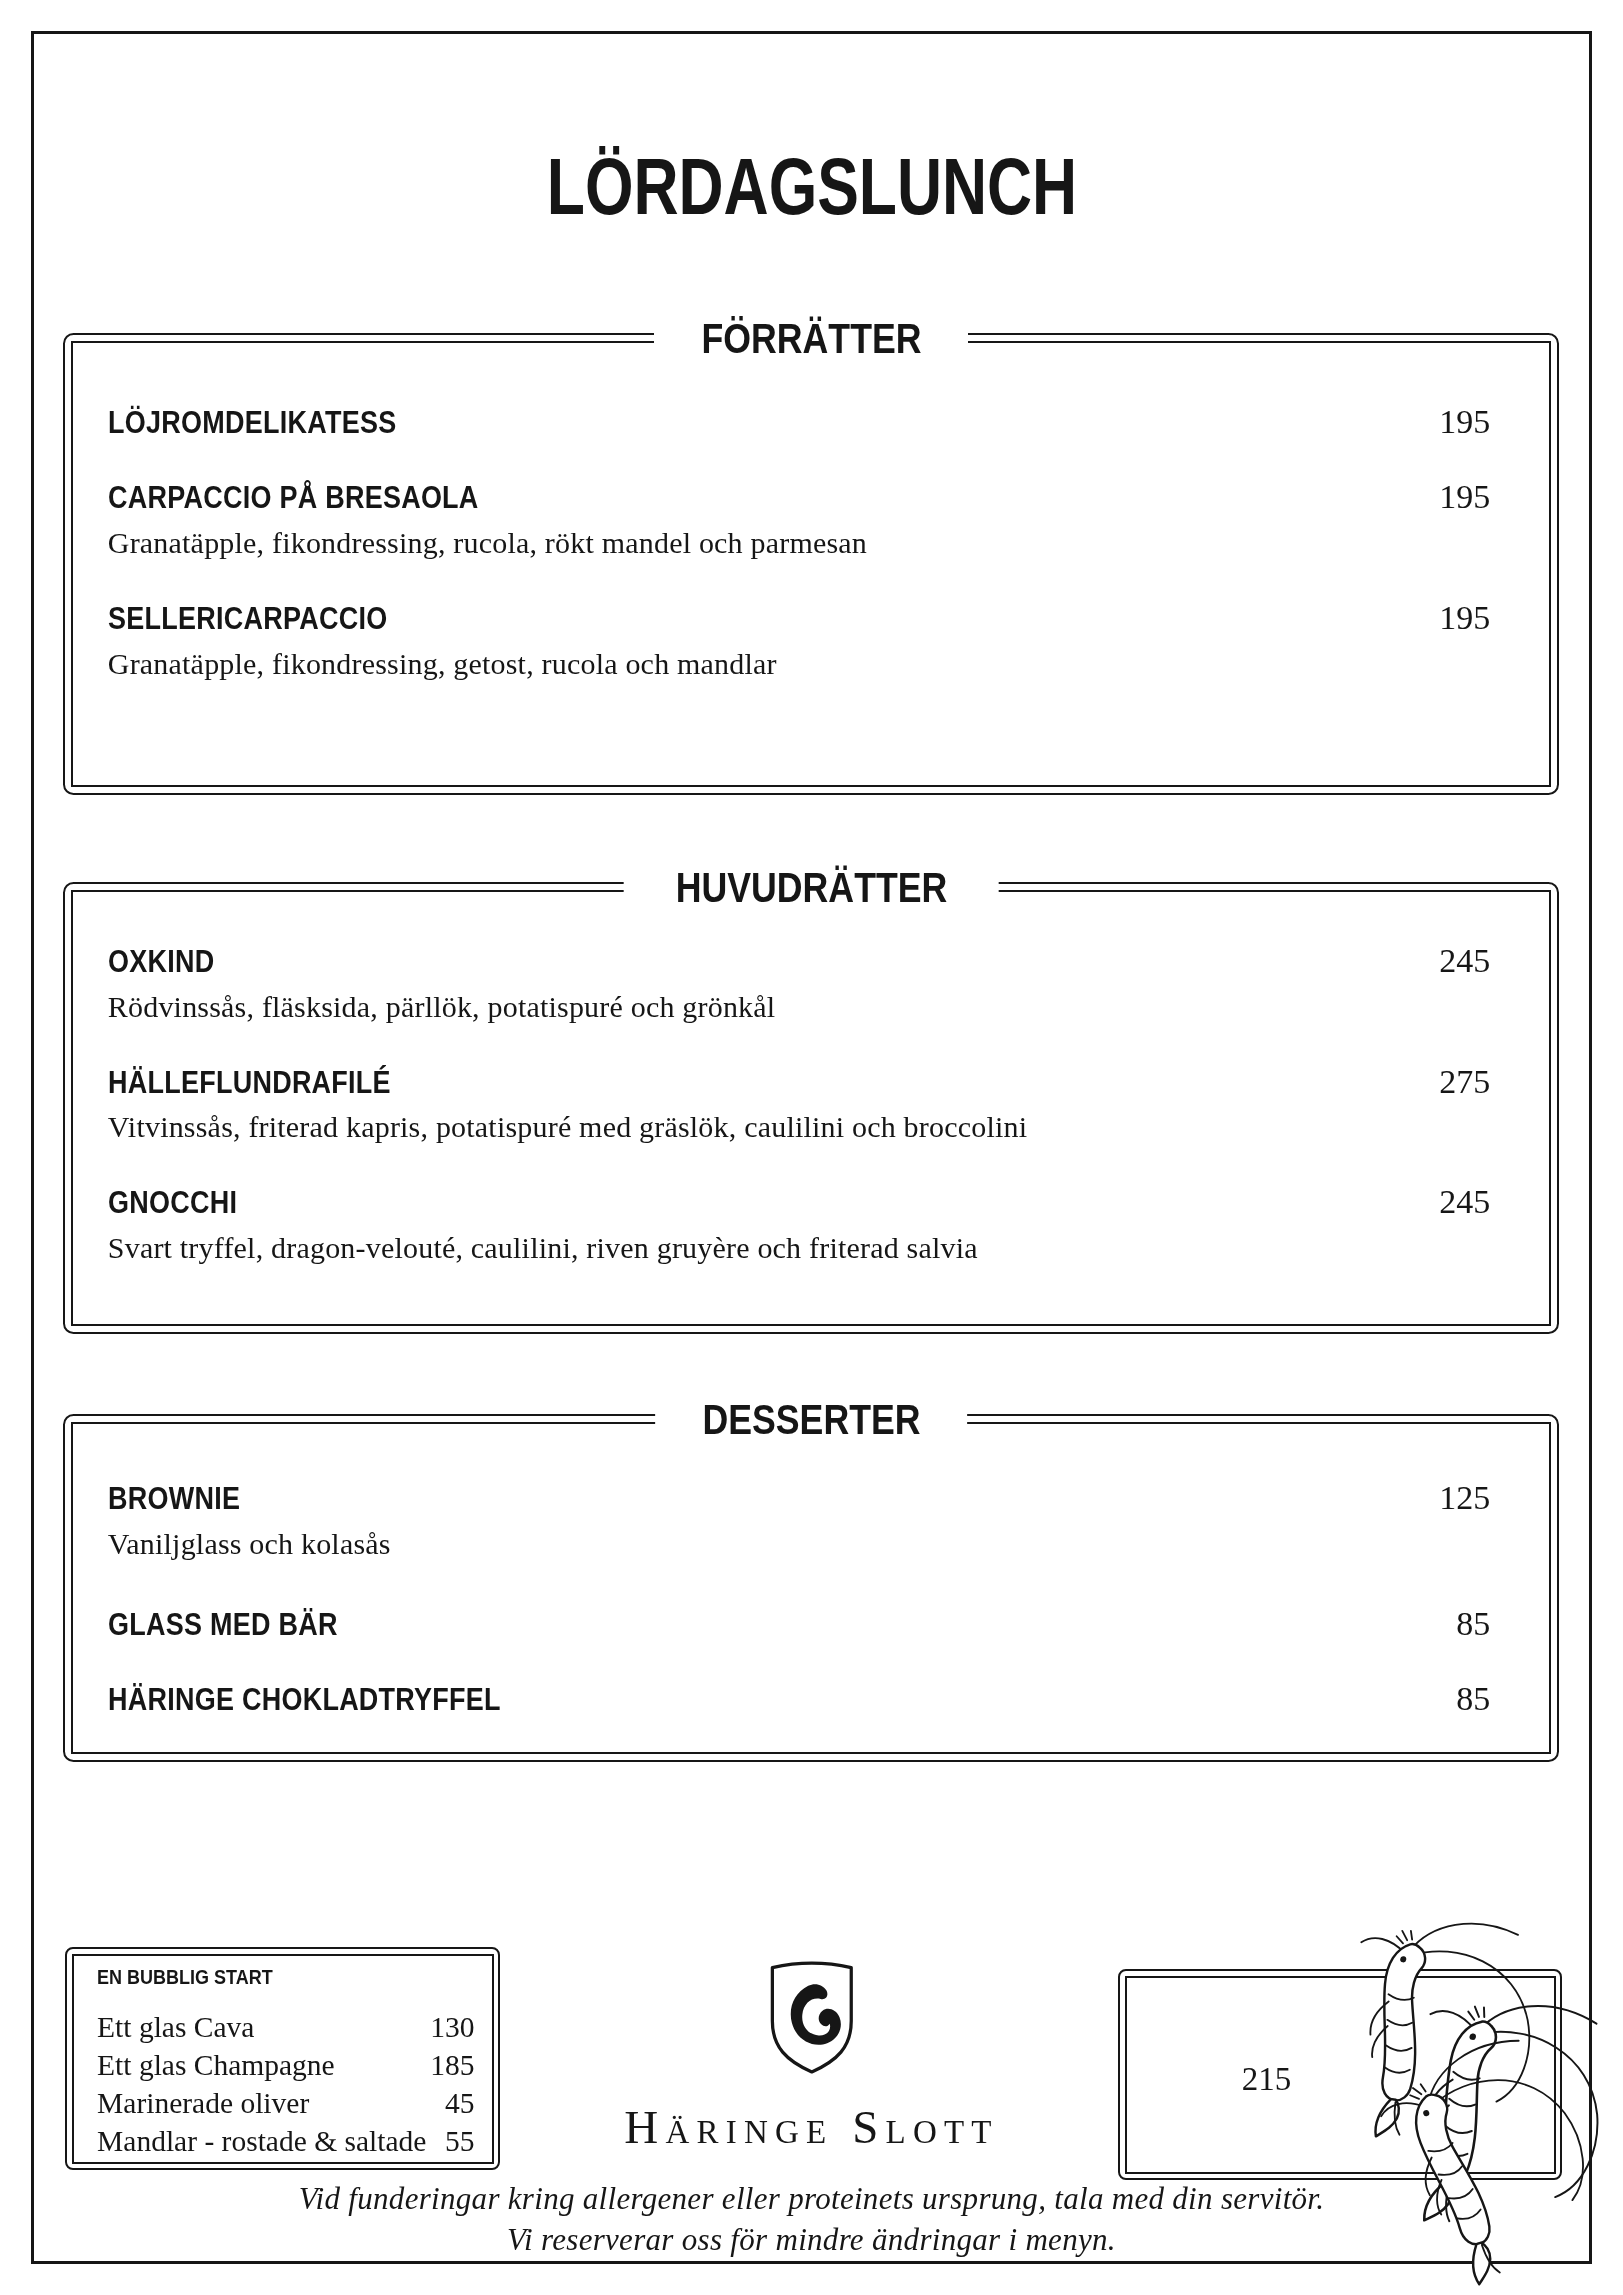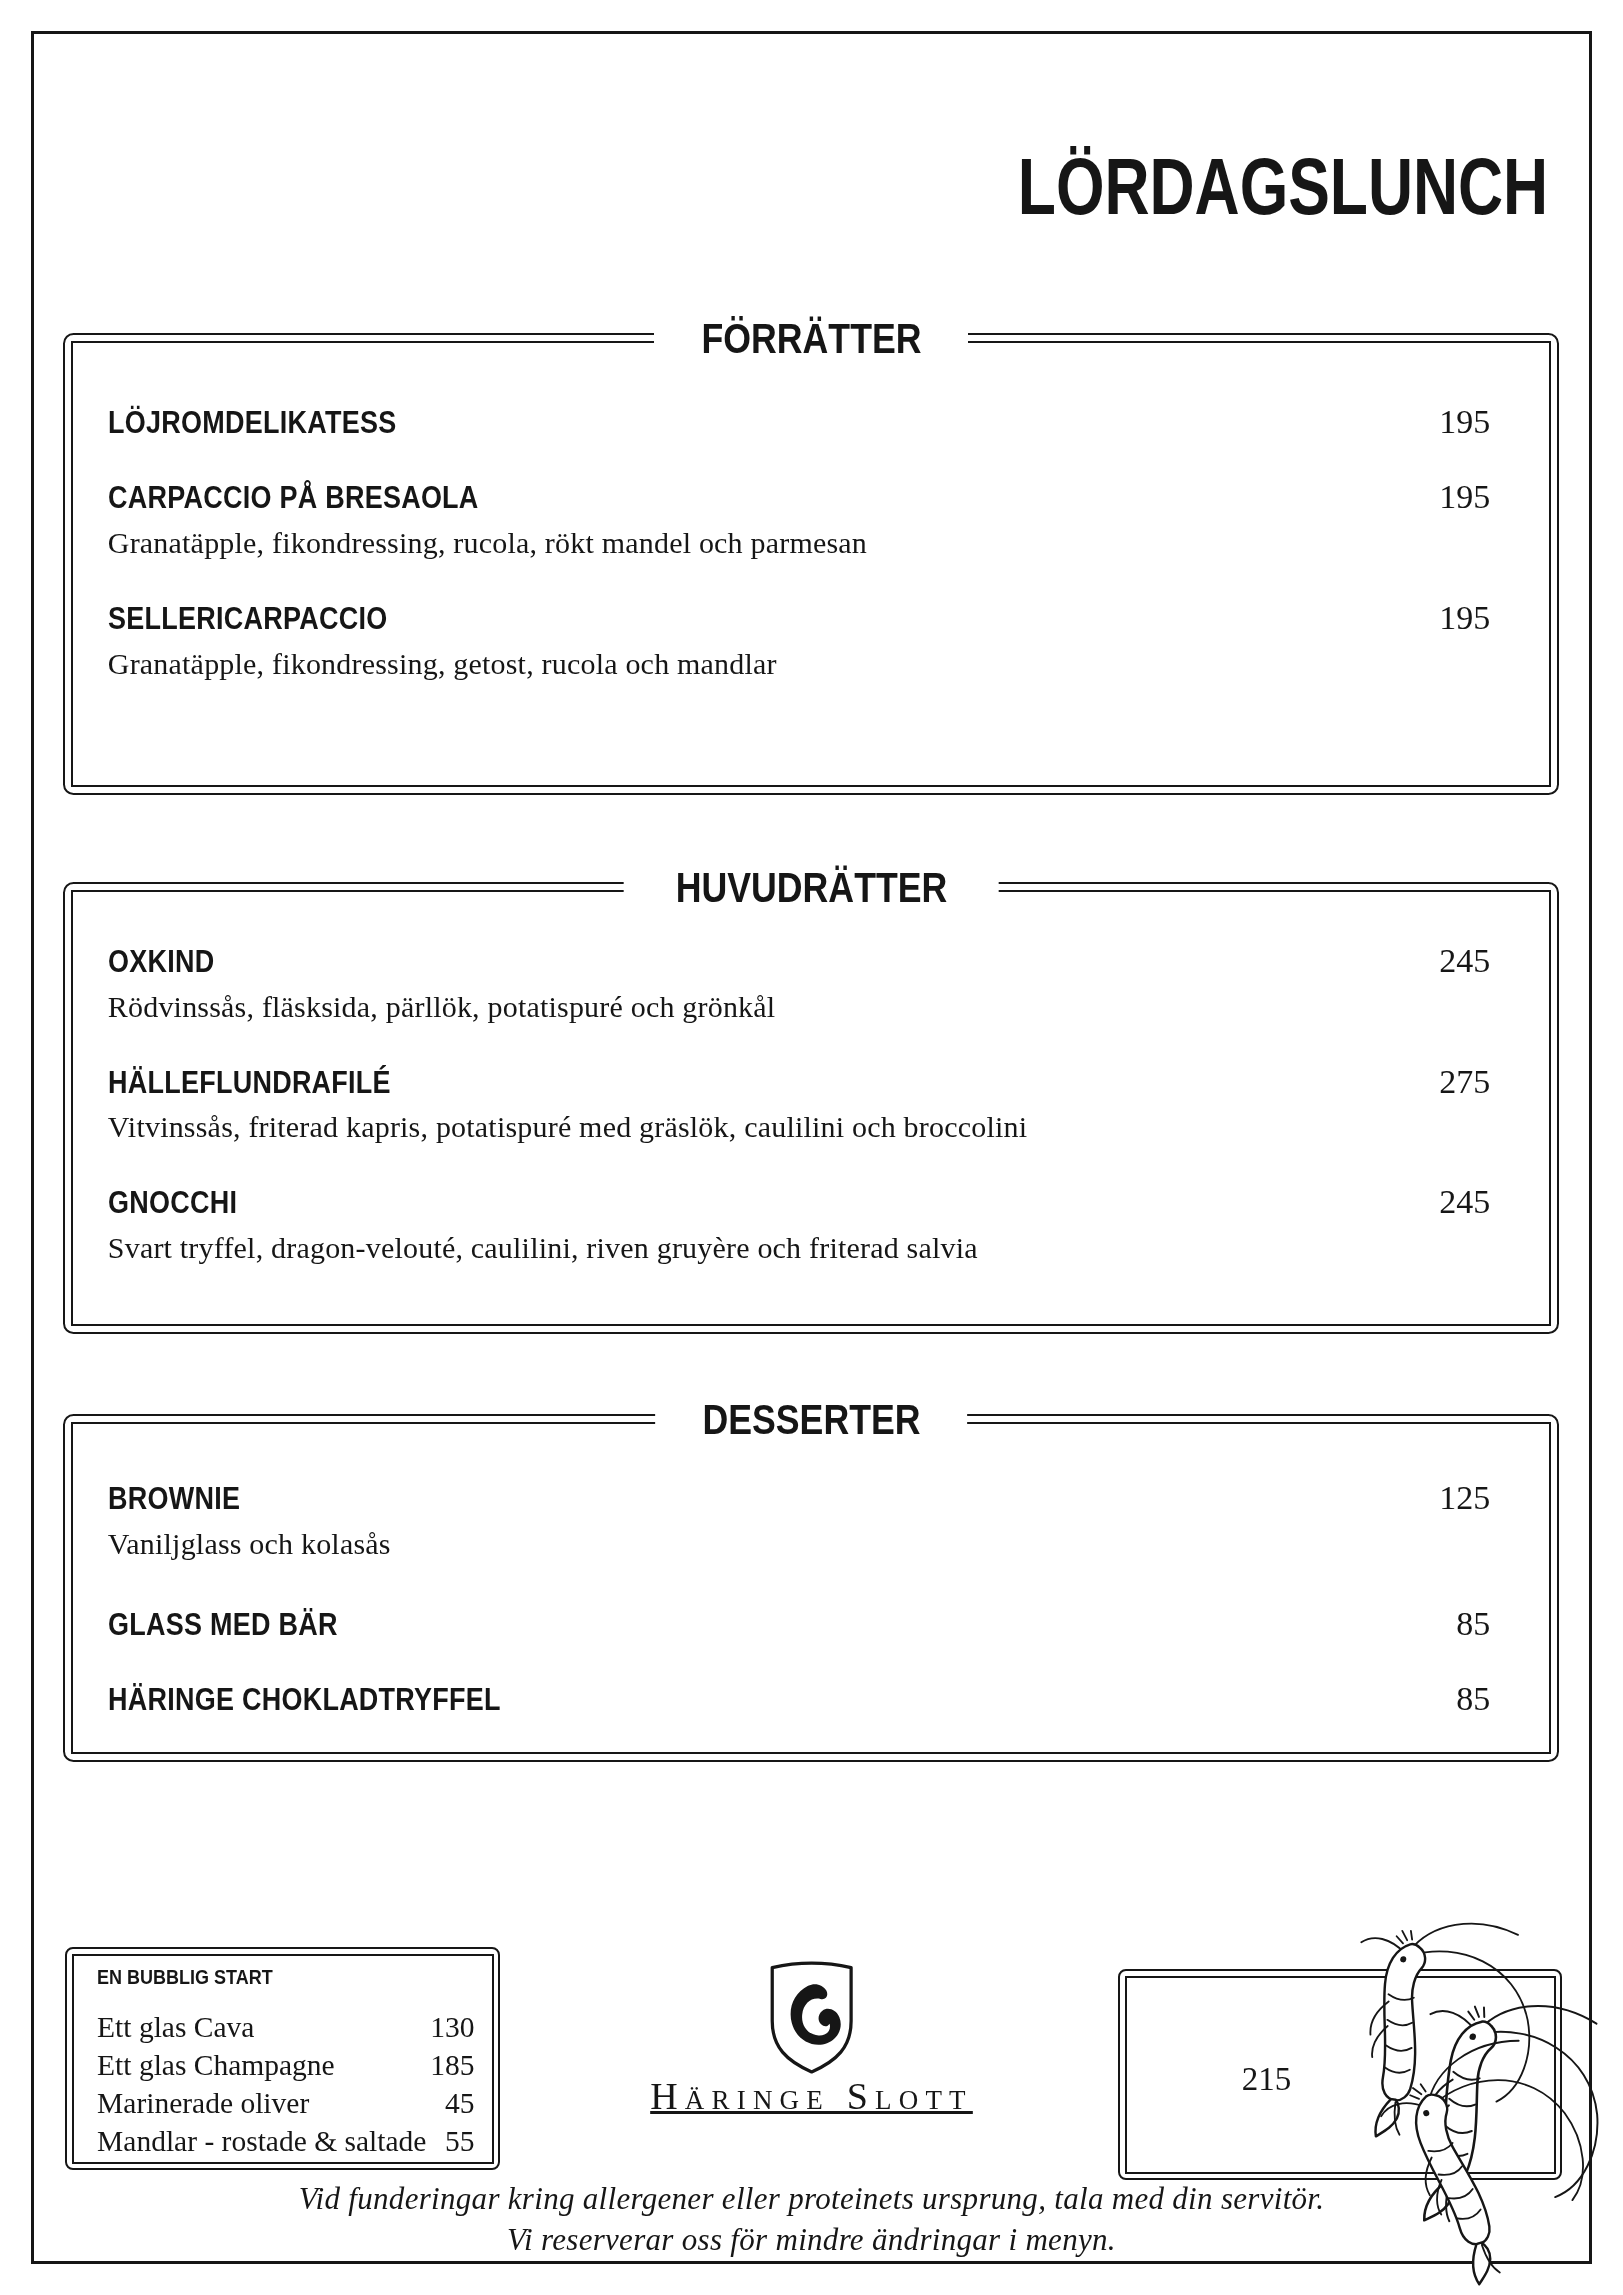--- a/index.html
+++ b/index.html
@@ -4,21 +4,21 @@
 <style>
   html,body{margin:0;padding:0;background:#ffffff;}
   .page{
     position:relative; width:1623px; height:2295px; background:#ffffff;
     color:#161616; font-family:"Liberation Serif", serif; overflow:hidden;
   }
   .page-frame{ position:absolute; inset:31px; border:3.9px solid #161616; }
 
   
   .main-title{
-    position:absolute; top:147px; left:0; width:100%; text-align:right;
+    position:absolute; top:147px; left:0; width:100%; text-align:center;
     font-family:"Liberation Sans", sans-serif; font-weight:bold;
     font-size:80px; line-height:1.0; white-space:nowrap;
   }
   .main-title .cond{ display:inline-block; transform:scaleX(.78); transform-origin:50% 50%; }
 
   
   .menu-section{ position:absolute; left:63px; width:1496px; }
   #sec-starters{ top:333px; height:462px; }
   #sec-mains   { top:882px; height:452px; }
   #sec-desserts{ top:1414px; height:348px; }
@@ -58,22 +58,22 @@
     font-size:20px; line-height:1.1; margin-bottom:20px; white-space:nowrap;
   }
   .bubbly-title .cond{ display:inline-block; transform:scaleX(.9); transform-origin:0 50%; }
   .bubbly-row{ display:flex; justify-content:space-between; align-items:baseline;
     font-size:29.5px; line-height:38px; }
 
   .logo{ position:absolute; top:1958px; left:50%; transform:translateX(-50%);
     text-align:center; z-index:1; }
   .logo svg{ display:block; margin:0 auto; }
   .logo-wordmark{
-    margin-top:2px; font-size:38px; line-height:1; font-variant:small-caps;
-    letter-spacing:7.2px; white-space:nowrap;text-decoration:underline;
+    margin-top:29px; font-size:47px; line-height:1; font-variant:small-caps;
+    letter-spacing:7.2px; white-space:nowrap;
   }
 
   .special-box{ position:absolute; left:1118px; top:1969px; width:444px; height:211px; }
   .special-box .box-outer{ border-radius:7.9px; }
   .special-box .box-inner{ inset:6.5px; }
   .special-content{
     position:absolute; inset:8.5px; padding-right:147px;
     display:flex; flex-direction:column; justify-content:center; align-items:center;
   }
   .special-title{

